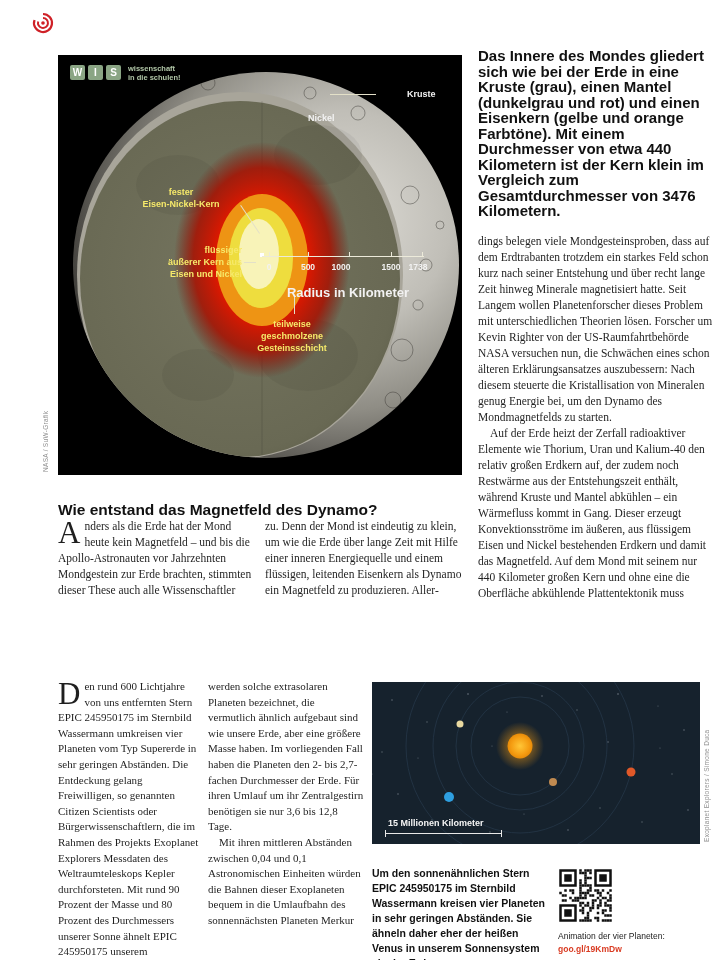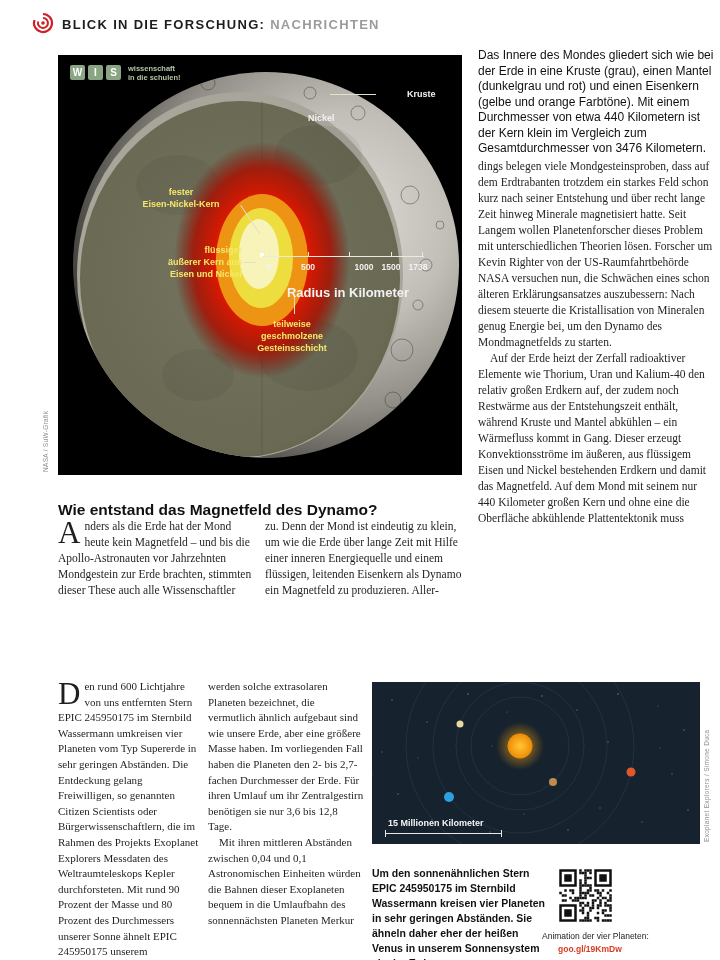--- a/index.html
+++ b/index.html
@@ -27,21 +27,21 @@
   .scalenum{position:absolute;top:207px;transform:translateX(-50%);font-size:8.5px;color:#f2f2f2;font-weight:bold;}
   .radiuslbl{position:absolute;left:204px;top:230px;width:172px;text-align:center;
              font-size:13px;font-weight:bold;color:#f2f2f2;}
   .vcredit{position:absolute;writing-mode:vertical-rl;transform:rotate(180deg);
            font-size:6.5px;color:#8f8f8f;letter-spacing:.3px;}
   .credit-moon{left:42px;top:368px;height:104px;}
   .credit-exo{left:703px;top:684px;height:158px;}
 
   
   .sidebar{position:absolute;left:478px;top:48px;width:236px;}
-  .sidebar .intro{font-size:12px;line-height:15.5px;font-weight:normal;color:#111;margin:0 0 1px 0;}
+  .sidebar .intro{font-size:15px;line-height:15.5px;font-weight:bold;color:#111;margin:0 0 14px 0;}
   .sidebar p.body{font-family:"Liberation Serif",serif;font-size:11.5px;line-height:16px;margin:0;color:#1f1f1f;}
   .sidebar p.indent{text-indent:12px;}
 
   
   .a-title{position:absolute;left:58px;font-size:15.5px;font-weight:bold;color:#111;white-space:nowrap;}
   .cols{position:absolute;display:flex;}
   .cols p{font-family:"Liberation Serif",serif;color:#1f1f1f;margin:0;}
   .art1-cols{left:58px;top:518px;width:404px;}
   .art1-cols .c1{width:194px;margin-right:13px;}
   .art1-cols .c2{width:197px;}
@@ -57,41 +57,37 @@
   .exofig{position:absolute;left:372px;top:682px;width:328px;height:162px;background:#c2410c;}
   .exo-scale-lbl{position:absolute;left:16px;top:136px;font-size:9px;font-weight:bold;color:#f5f5f5;}
   .exo-bar{position:absolute;left:13px;top:151px;width:117px;height:1px;background:#e8e8e8;}
   .exo-bar:before,.exo-bar:after{content:"";position:absolute;top:-3px;width:1px;height:7px;background:#e8e8e8;}
   .exo-bar:before{left:0;} .exo-bar:after{right:0;}
 
   
   .caption{position:absolute;left:372px;top:866px;width:180px;font-size:10.5px;line-height:15px;
            font-weight:bold;color:#111;}
   .qr{position:absolute;left:558px;top:868px;width:55px;height:55px;}
-  .qr-label{position:absolute;left:542px;top:931px;font-size:8.5px;color:#222;white-space:nowrap;}
+  .qr-label{position:absolute;left:558px;top:931px;font-size:8.5px;color:#222;white-space:nowrap;}
   .qr-link{position:absolute;left:558px;top:944px;font-size:8.5px;font-weight:bold;color:#d93b22;
            text-decoration:none;white-space:nowrap;}
 </style>
 </head>
 <body>
 
 <div class="page">
 
   <div class="hdr-logo">
     <svg width="24" height="24" viewBox="0 0 24 24">
       <g fill="none" stroke="#cf2127">
         <path d="M12 3 A9 9 0 1 1 3.5 9" stroke-width="2.2"></path>
         <path d="M12 7 A5 5 0 1 1 7.2 10.5" stroke-width="2"></path>
         <circle cx="12" cy="12" r="1.8" fill="#cf2127" stroke="none"></circle>
       </g>
     </svg>
-  </div>
-  <div class="hdr-title">
-    <span class="t1">BLICK IN DIE FORSCHUNG:</span>
-    <span class="t2">NACHRICHTEN</span>
   </div>
 
   <div class="moonfig">
     <svg width="404" height="420" viewBox="0 0 404 420">
       <defs>
         <radialGradient id="moonSurf" cx="70%" cy="38%" r="80%">
           <stop offset="0%" stop-color="#dedcd6"></stop>
           <stop offset="35%" stop-color="#c0beb7"></stop>
           <stop offset="62%" stop-color="#8f8d85"></stop>
           <stop offset="86%" stop-color="#4c4a45"></stop>
@@ -182,21 +178,21 @@
 
     
     <div class="scaleline"></div>
     <div class="tick" style="left:211px;"></div>
     <div class="tick" style="left:250px;"></div>
     <div class="tick" style="left:291px;"></div>
     <div class="tick" style="left:333px;"></div>
     <div class="tick" style="left:364px;"></div>
     <span class="scalenum" style="left:211px;">0</span>
     <span class="scalenum" style="left:250px;">500</span>
-    <span class="scalenum" style="left:306px;">1000</span>
+    <span class="scalenum" style="left:283px;">1000</span>
     <span class="scalenum" style="left:333px;">1500</span>
     <span class="scalenum" style="left:360px;">1738</span>
     <div class="radiuslbl">Radius in Kilometer</div>
   </div>
   <div class="vcredit credit-moon">NASA / SuW-Grafik</div>
 
   <div class="sidebar">
     <p class="intro">Das Innere des Mondes gliedert sich wie bei der Erde in eine Kruste (grau), einen Mantel (dunkelgrau und rot) und einen Eisenkern (gelbe und orange Farbtöne). Mit einem Durchmesser von etwa 440 Kilometern ist der Kern klein im Vergleich zum Gesamtdurchmesser von 3476 Kilometern.</p>
     <p class="body">dings belegen viele Mondgesteinsproben, dass auf dem Erdtrabanten trotzdem ein starkes Feld schon kurz nach seiner Entstehung und über recht lange Zeit hinweg Minerale magnetisiert hatte. Seit Langem wollen Planetenforscher dieses Problem mit unterschiedlichen Theorien lösen. Forscher um Kevin Righter von der US-Raumfahrtbehörde NASA versuchen nun, die Schwächen eines schon älteren Erklärungsansatzes auszubessern: Nach diesem steuerte die Kristallisation von Mineralen genug Energie bei, um den Dynamo des Mondmagnetfelds zu starten.</p>
     <p class="body indent">Auf der Erde heizt der Zerfall radioaktiver Elemente wie Thorium, Uran und Kalium-40 den relativ großen Erdkern auf, der zudem noch Restwärme aus der Entstehungszeit enthält, während Kruste und Mantel abkühlen – ein Wärmefluss kommt in Gang. Dieser erzeugt Konvektionsströme im äußeren, aus flüssigem Eisen und Nickel bestehenden Erdkern und damit das Magnetfeld. Auf dem Mond mit seinem nur 440 Kilometer großen Kern und ohne eine die Oberfläche abkühlende Plattentektonik muss</p>

